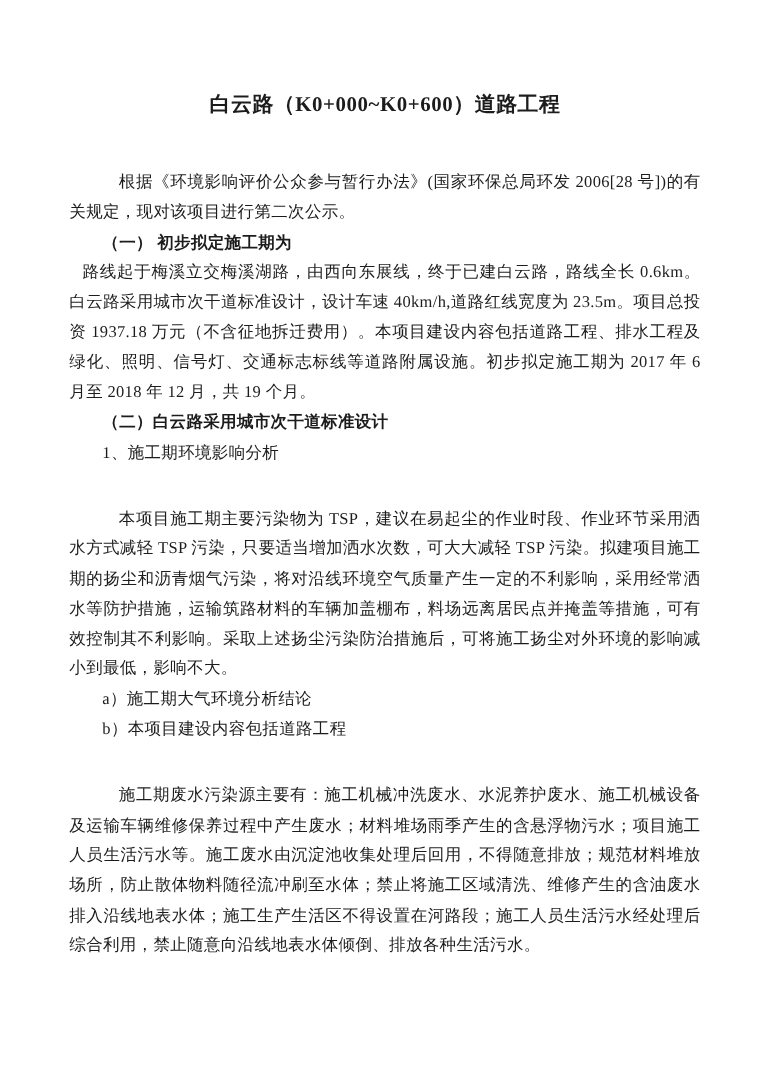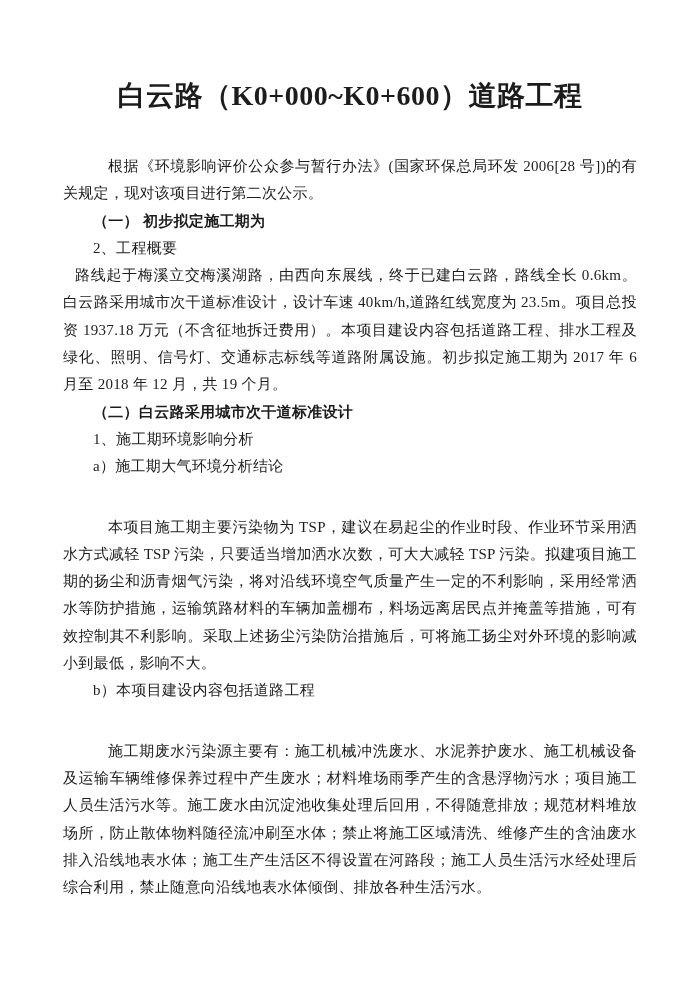--- a/index.html
+++ b/index.html
@@ -17,21 +17,21 @@
     padding: 72px 63px 0 63px;
     overflow: hidden;
     font-family: "Liberation Serif", "DejaVu Serif", serif;
     color: #1c1c1c;
   }
   .title-block {
     text-align: center;
     margin-bottom: 9px;
   }
   .title-line {
-    font-size: 28px;
+    font-size: 19px;
     font-weight: 700;
     line-height: 48px;
     letter-spacing: 0.5px;
     white-space: nowrap;
   }
   .doc-body {
     width: 100%;
   }
   .para {
     margin: 0;
@@ -58,22 +58,21 @@
 </head>
 <body>
 
 <div class="page">
   <div class="title-block">
     <div class="title-line">白云路（K0+000~K0+600）道路工程</div>
   </div>
   <div class="doc-body" id="doc-body">
       <p class="para style-body">根据《环境影响评价公众参与暂行办法》(国家环保总局环发 2006[28 号])的有关规定，现对该项目进行第二次公示。</p>
       <p class="para style-heading">（一） 初步拟定施工期为</p>
-      <p class="para style-item">2、工程概要</p>
       <p class="para style-body-small-indent">路线起于梅溪立交梅溪湖路，由西向东展线，终于已建白云路，路线全长 0.6km。白云路采用城市次干道标准设计，设计车速 40km/h,道路红线宽度为 23.5m。项目总投资 1937.18 万元（不含征地拆迁费用）。本项目建设内容包括道路工程、排水工程及绿化、照明、信号灯、交通标志标线等道路附属设施。初步拟定施工期为 2017 年 6 月至 2018 年 12 月，共 19 个月。</p>
       <p class="para style-heading">（二）白云路采用城市次干道标准设计</p>
       <p class="para style-item">1、施工期环境影响分析</p>
+      <p class="para style-body">本项目施工期主要污染物为 TSP，建议在易起尘的作业时段、作业环节采用洒水方式减轻 TSP 污染，只要适当增加洒水次数，可大大减轻 TSP 污染。拟建项目施工期的扬尘和沥青烟气污染，将对沿线环境空气质量产生一定的不利影响，采用经常洒水等防护措施，运输筑路材料的车辆加盖棚布，料场远离居民点并掩盖等措施，可有效控制其不利影响。采取上述扬尘污染防治措施后，可将施工扬尘对外环境的影响减小到最低，影响不大。</p>
       <p class="para style-item">a）施工期大气环境分析结论</p>
-      <p class="para style-body">本项目施工期主要污染物为 TSP，建议在易起尘的作业时段、作业环节采用洒水方式减轻 TSP 污染，只要适当增加洒水次数，可大大减轻 TSP 污染。拟建项目施工期的扬尘和沥青烟气污染，将对沿线环境空气质量产生一定的不利影响，采用经常洒水等防护措施，运输筑路材料的车辆加盖棚布，料场远离居民点并掩盖等措施，可有效控制其不利影响。采取上述扬尘污染防治措施后，可将施工扬尘对外环境的影响减小到最低，影响不大。</p>
       <p class="para style-item">b）本项目建设内容包括道路工程</p>
       <p class="para style-body">施工期废水污染源主要有：施工机械冲洗废水、水泥养护废水、施工机械设备及运输车辆维修保养过程中产生废水；材料堆场雨季产生的含悬浮物污水；项目施工人员生活污水等。施工废水由沉淀池收集处理后回用，不得随意排放；规范材料堆放场所，防止散体物料随径流冲刷至水体；禁止将施工区域清洗、维修产生的含油废水排入沿线地表水体；施工生产生活区不得设置在河路段；施工人员生活污水经处理后综合利用，禁止随意向沿线地表水体倾倒、排放各种生活污水。</p>
     </div>
 </div>
 
 </body></html>

